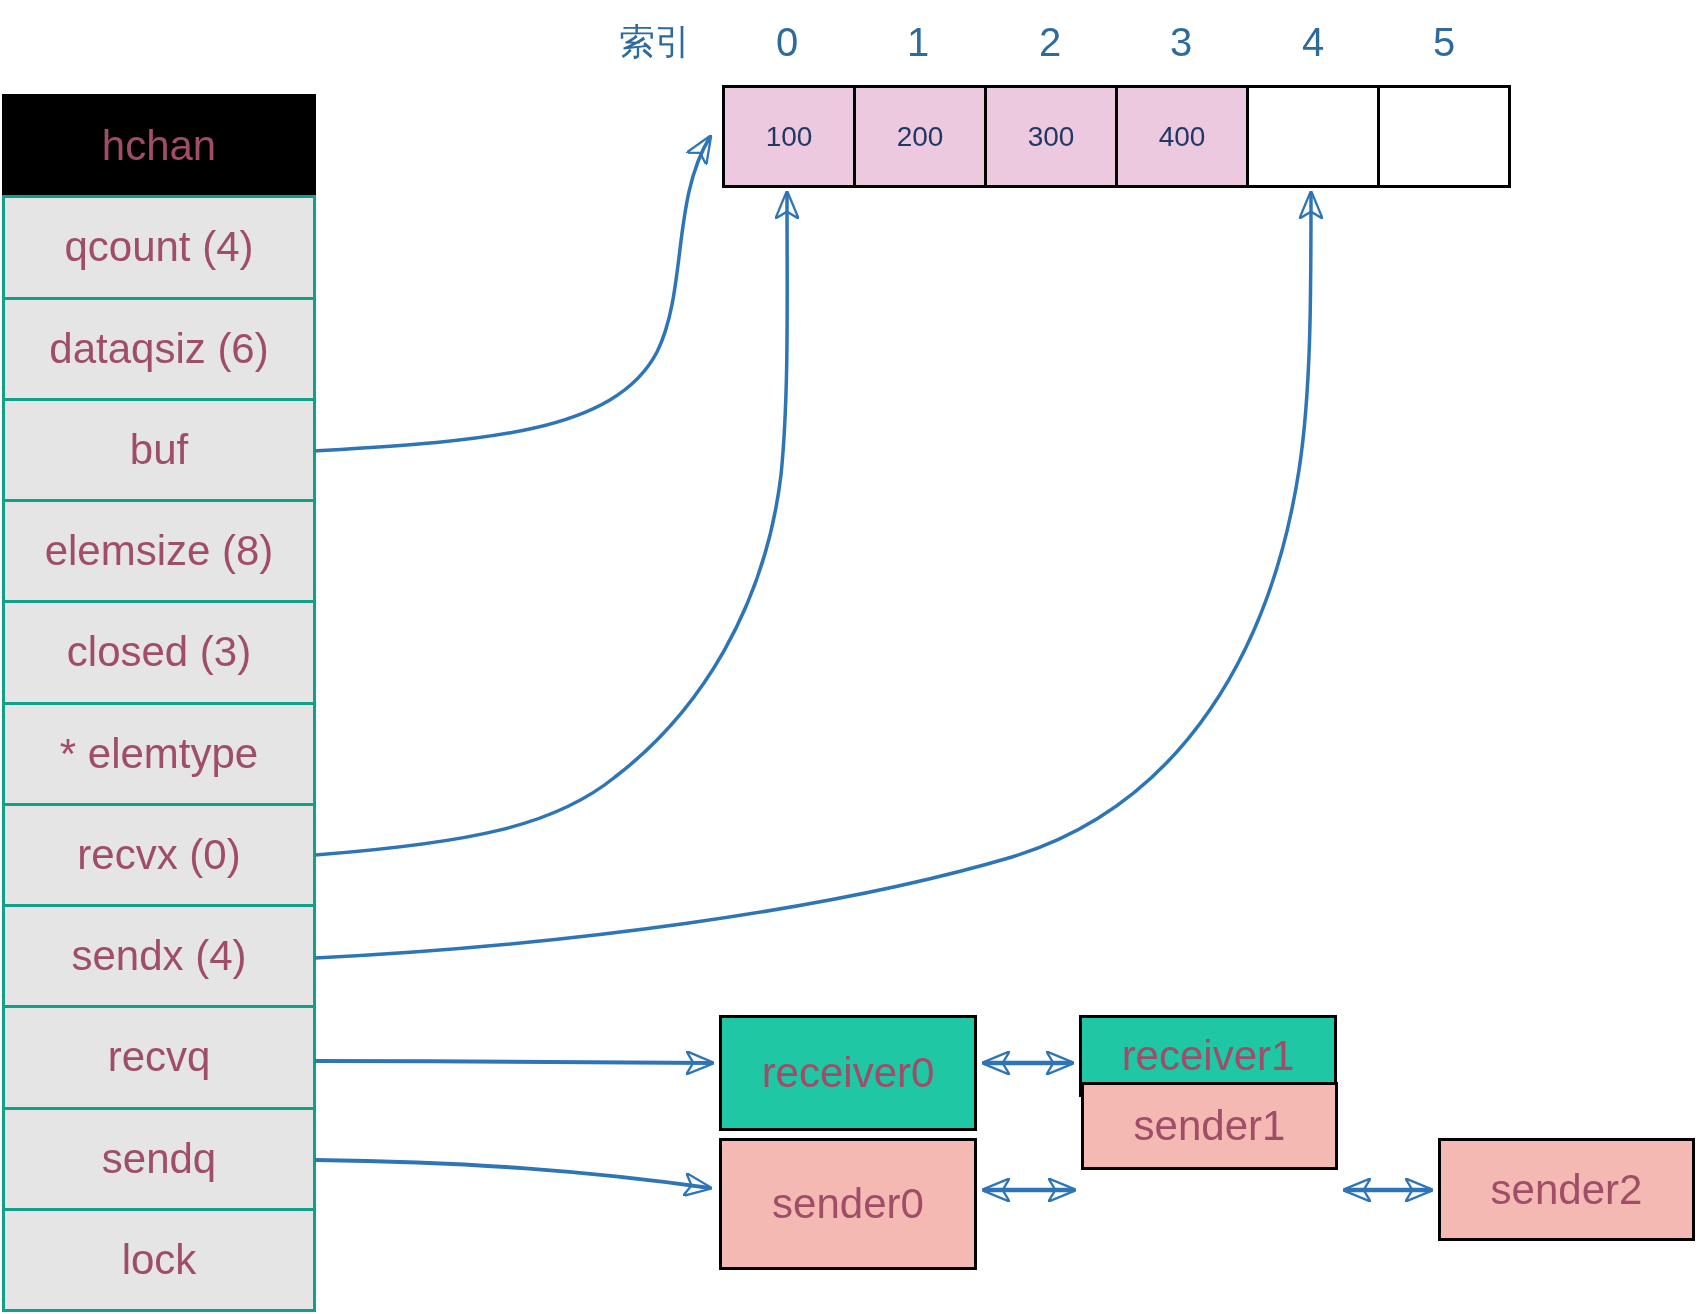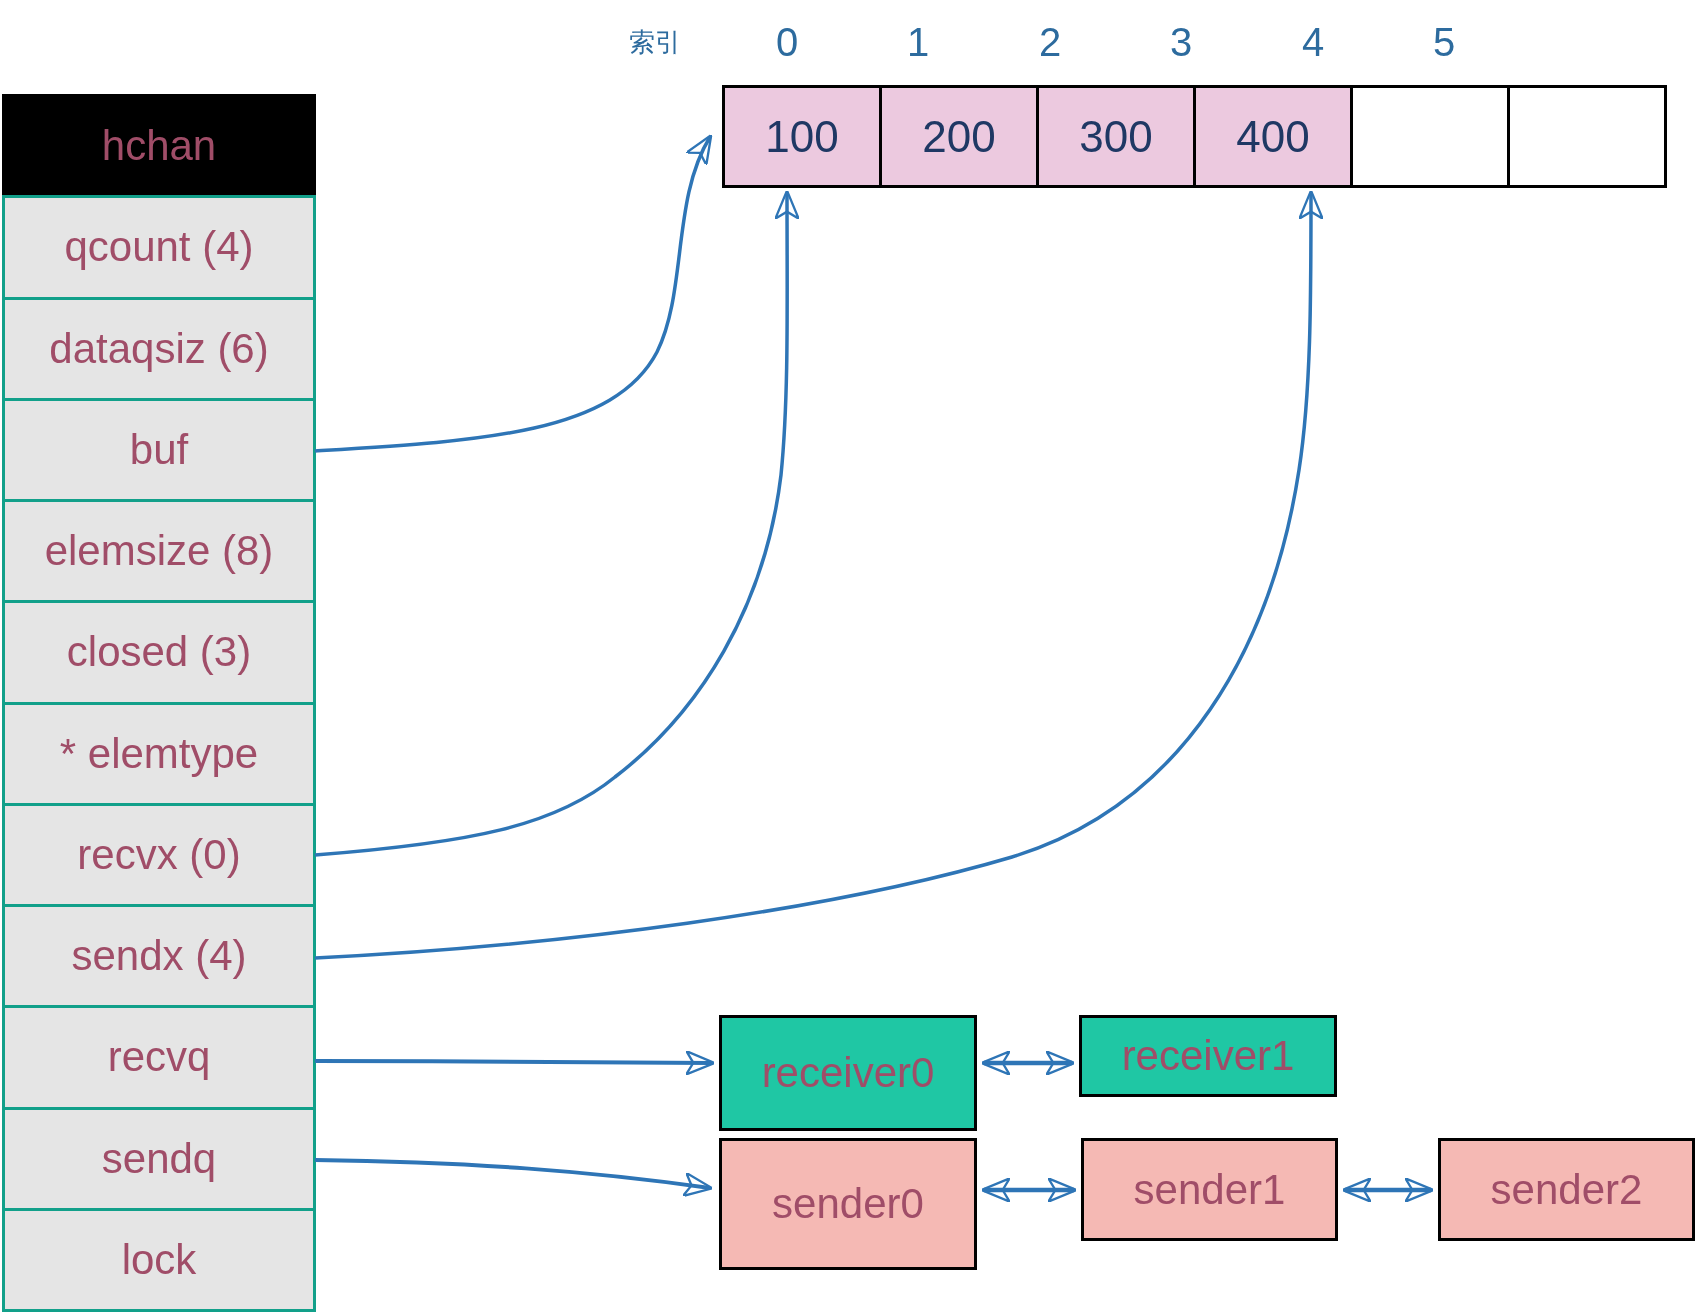--- a/index.html
+++ b/index.html
@@ -11,30 +11,30 @@
   
   .htable { position:absolute; left:2px; top:94px; width:314px; height:1218px;
             display:flex; flex-direction:column; }
   .trow { flex:1; display:flex; align-items:center; justify-content:center;
           background:#e5e5e5; border:3px solid #12a08a; margin-top:-3px;
           box-sizing:border-box; font-size:42px; color:#a04d68; }
   .trow.header { margin-top:0; background:#000000; border-color:#000000; }
 
   
   .buffer { position:absolute; left:722px; top:85px; display:flex; }
-  .cell { width:160px; height:103px; margin-left:-3px; border:3px solid #000;
+  .cell { width:134px; height:103px; margin-left:-3px; border:3px solid #000;
           box-sizing:border-box; background:#ffffff; display:flex;
-          align-items:center; justify-content:center; font-size:44px; color:#1f3864; }
+          align-items:center; justify-content:center; font-size:28px; color:#1f3864; }
   .cell.first { margin-left:0; }
   .cell.filled { background:#ecc9df; }
 
   .idx { position:absolute; top:16px; width:130px; height:52px; line-height:52px;
          text-align:center; font-size:40px; color:#2d6b9e; }
   .idx-title { position:absolute; left:595px; top:16px; width:120px; height:52px;
-               line-height:52px; text-align:center; font-size:26px; color:#2d6b9e; }
+               line-height:52px; text-align:center; font-size:36px; color:#2d6b9e; }
 
   
   .node { position:absolute; border:3px solid #000; box-sizing:border-box;
           display:flex; align-items:center; justify-content:center;
           font-size:42px; color:#a04d68; }
   .receiver { background:#1fc7a4; }
   .sender   { background:#f5b9b4; }
 
   
   .arrows { position:absolute; left:0; top:0; width:1696px; height:1314px;
@@ -117,21 +117,21 @@
   <div class="node receiver" style="left:719px;top:1015px;width:258px;height:116px">
       <span>receiver0</span>
     </div>
   <div class="node receiver" style="left:1079px;top:1015px;width:258px;height:82px">
       <span>receiver1</span>
     </div>
 
   <div class="node sender" style="left:719px;top:1138px;width:258px;height:132px">
       <span>sender0</span>
     </div>
-  <div class="node sender" style="left:1081px;top:1138px;width:257px;height:103px">
+  <div class="node sender" style="left:1081px;top:1082px;width:257px;height:88px">
       <span>sender1</span>
     </div>
   <div class="node sender" style="left:1438px;top:1138px;width:257px;height:103px">
       <span>sender2</span>
     </div>
 
   <svg class="arrows" viewBox="0 0 1696 1314">
     <defs>
       <marker id="ah" viewBox="0 0 12 10" refX="11" refY="5" markerWidth="28" markerHeight="24" markerUnits="userSpaceOnUse" orient="auto-start-reverse">
         <path d="M0,0 L12,5 L0,10 L3,5 Z" fill="#2e75b6"></path>

